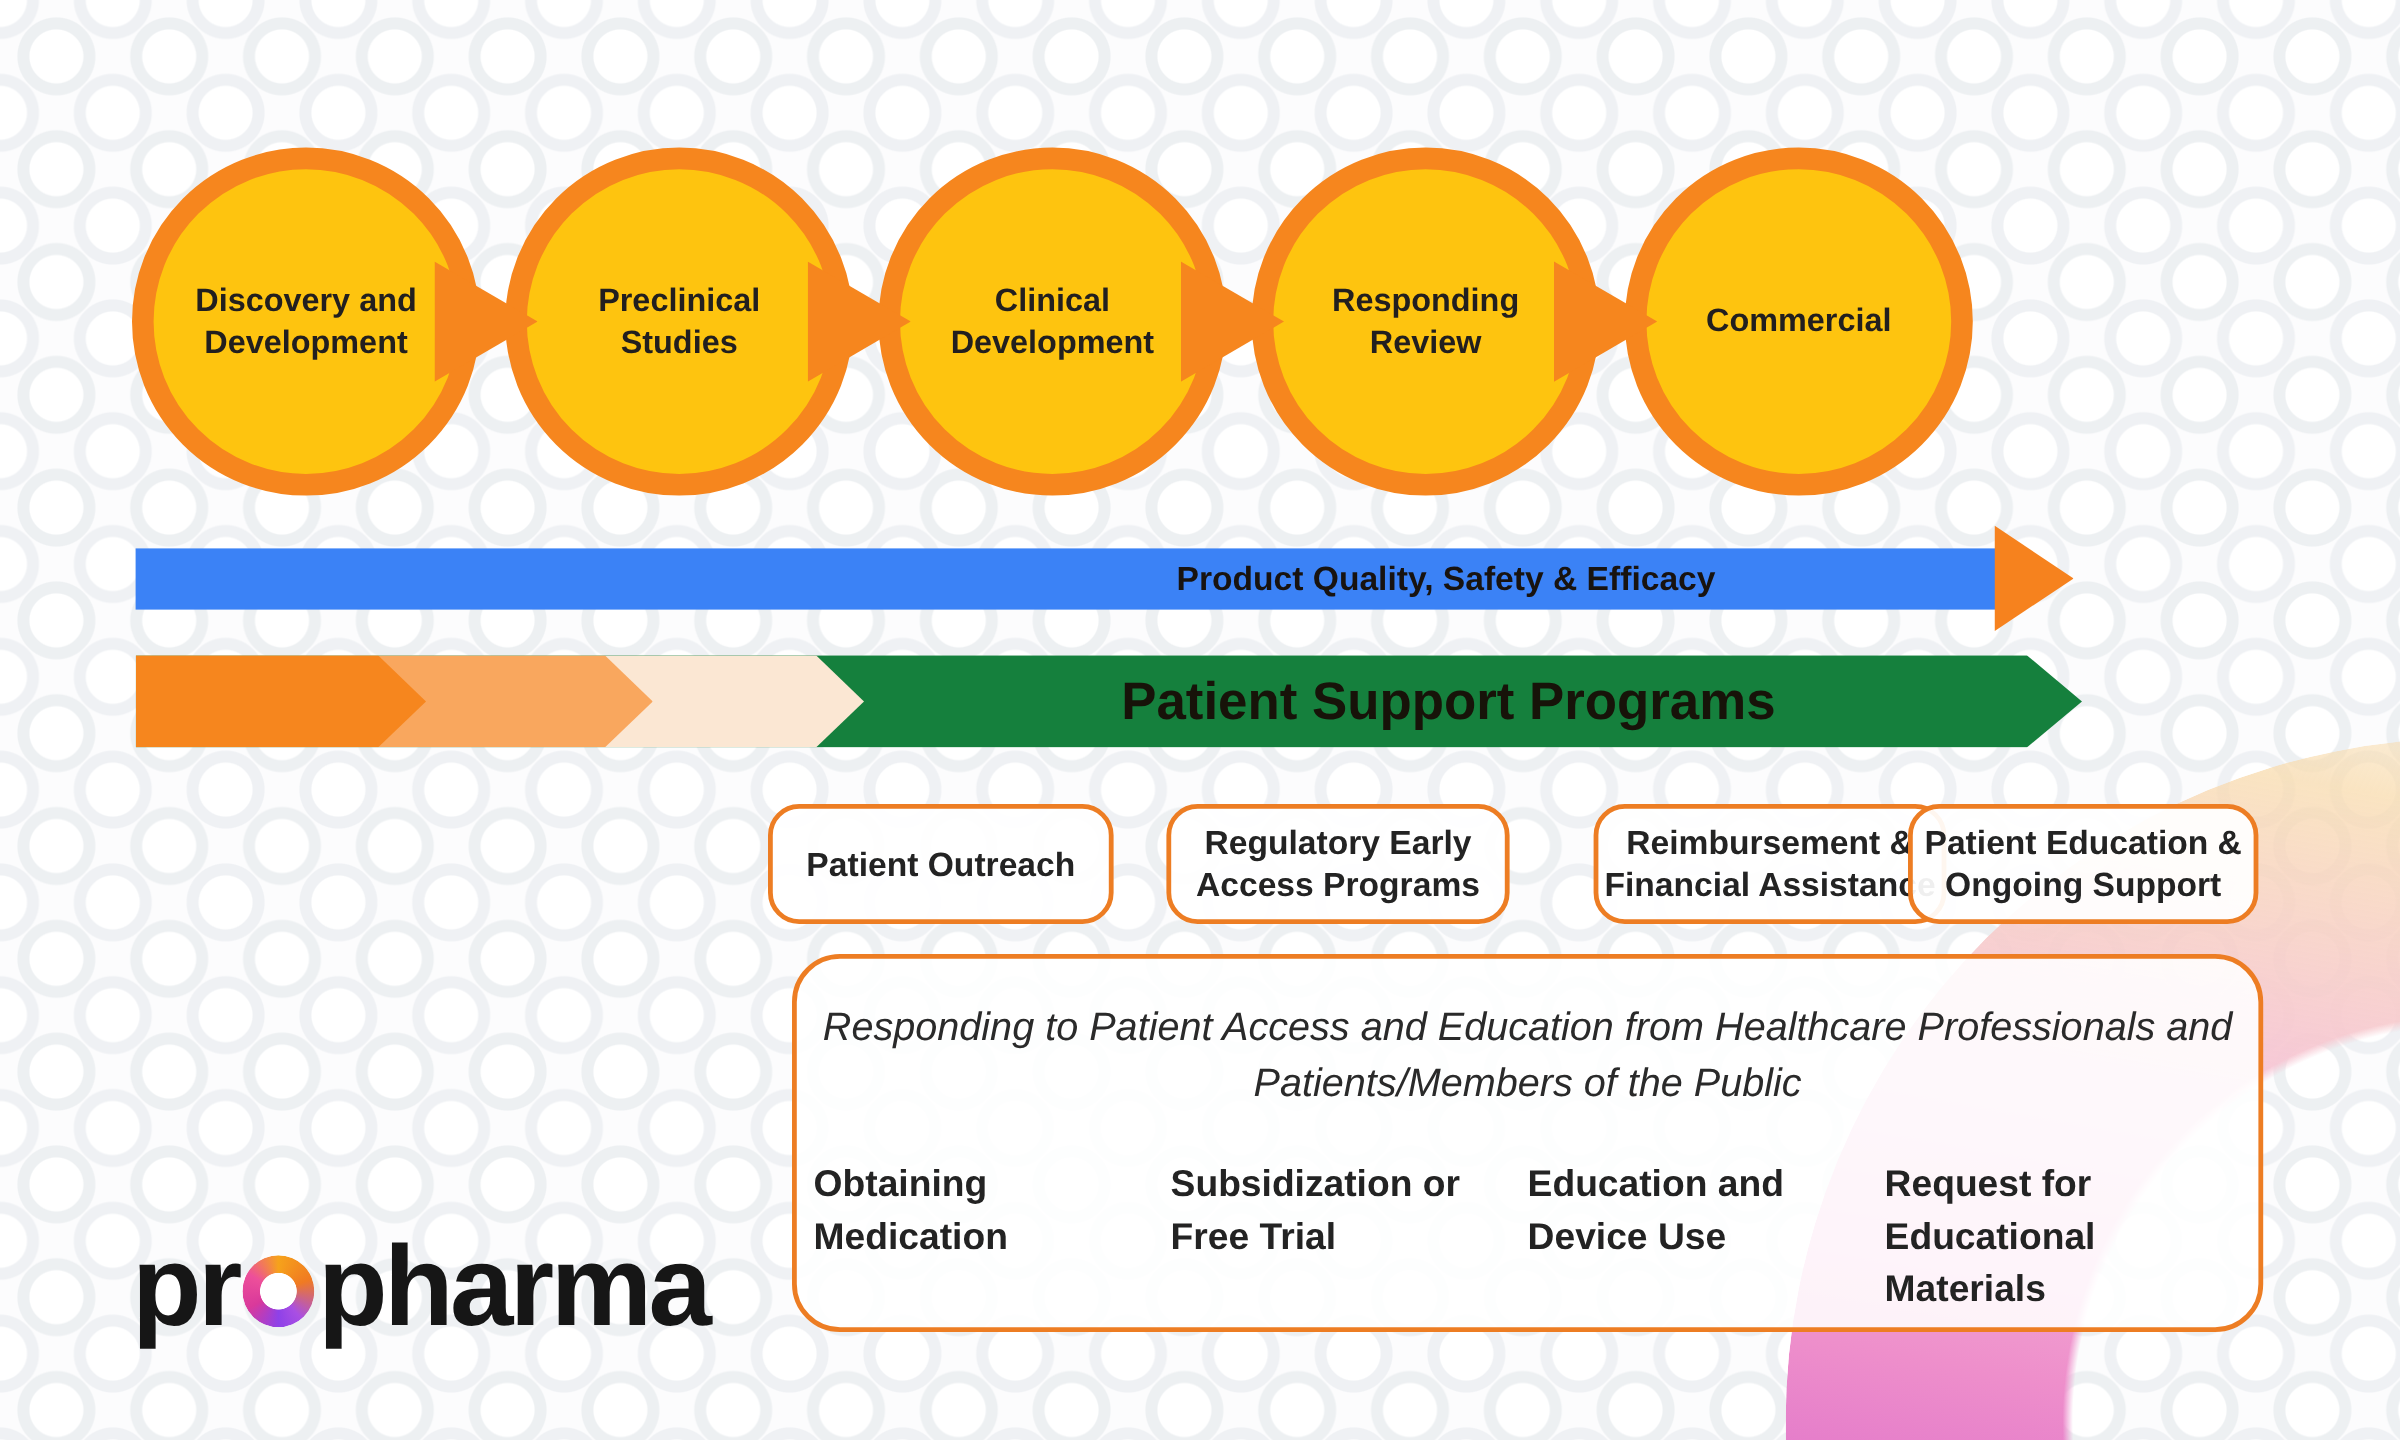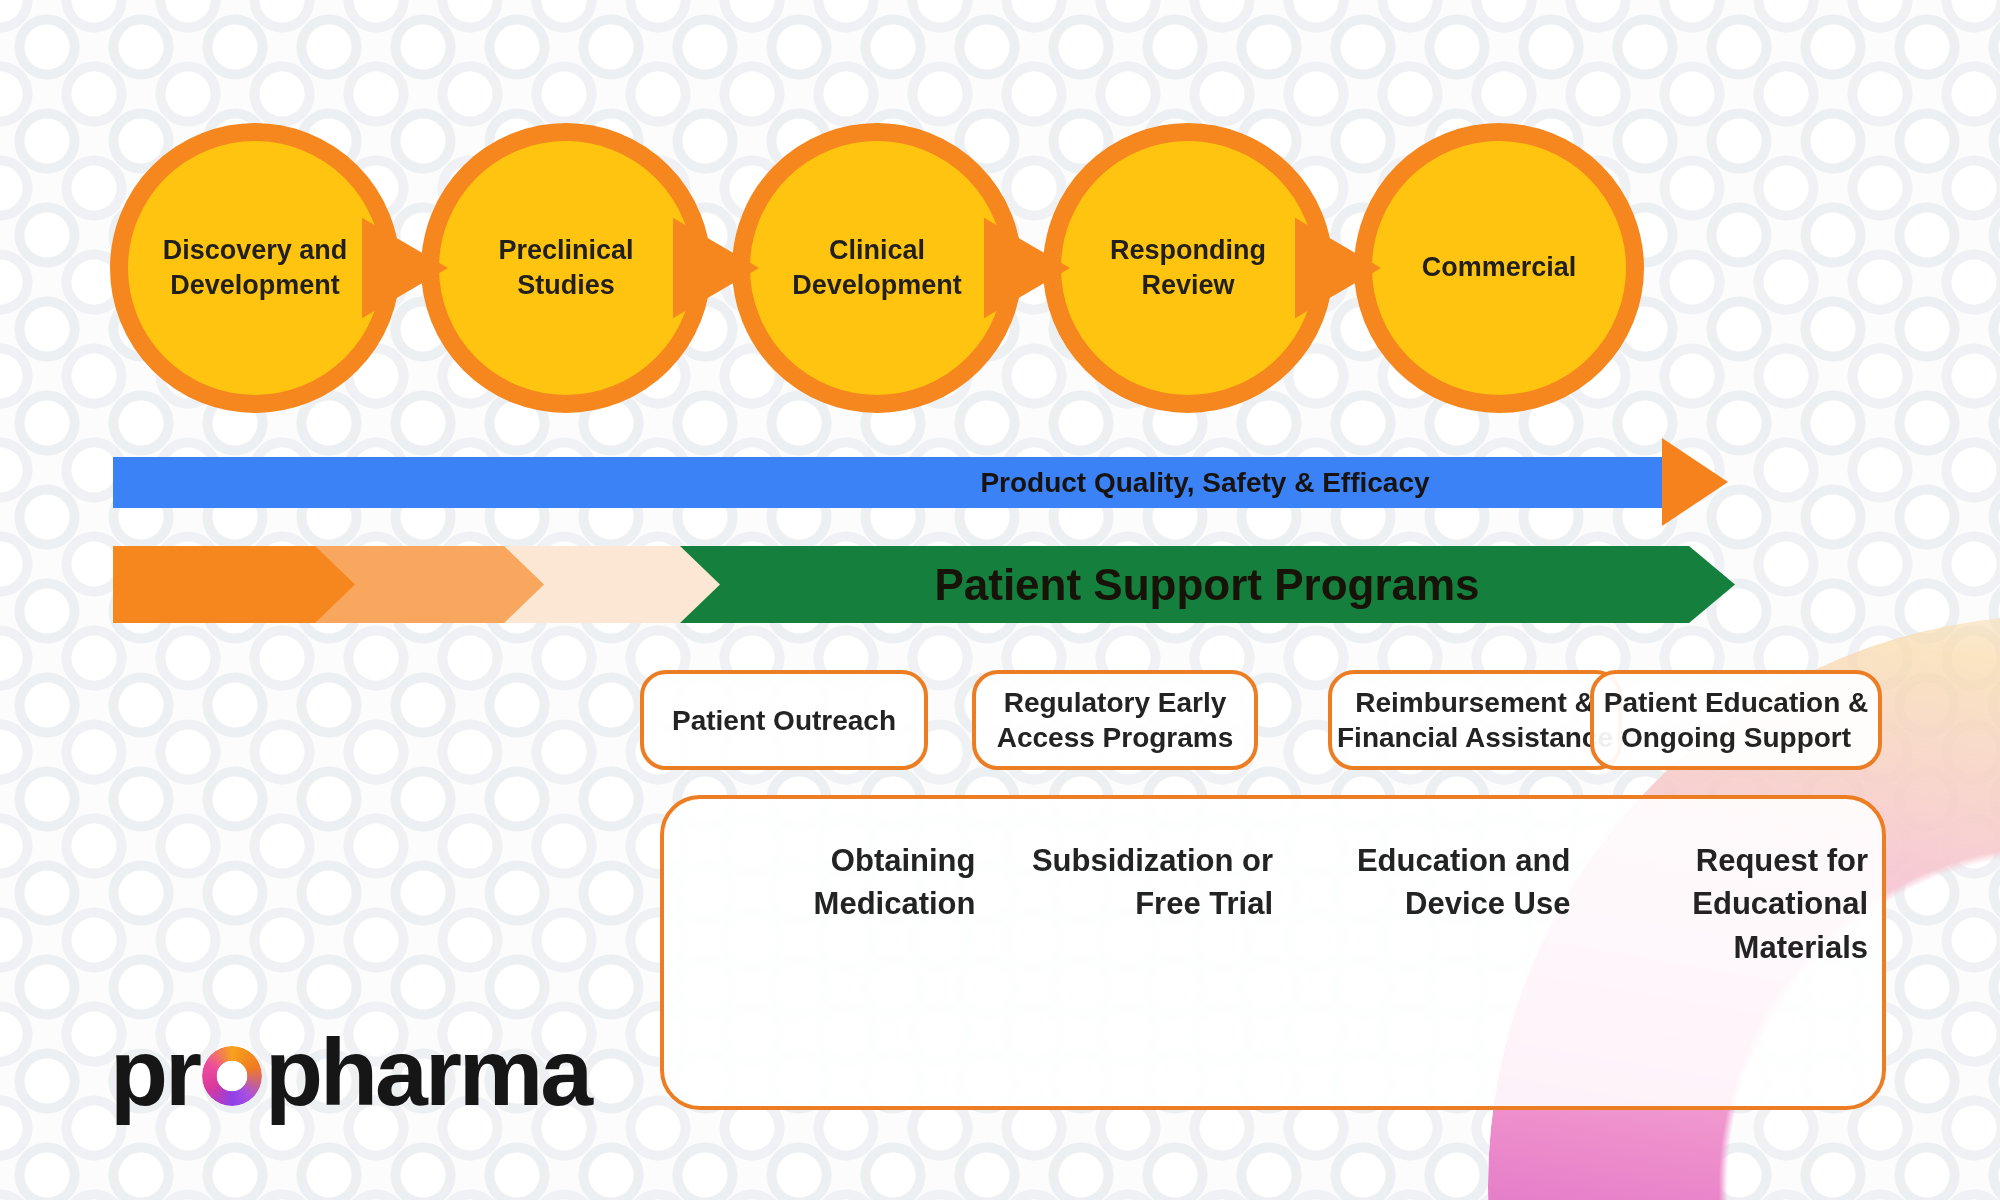--- a/index.html
+++ b/index.html
@@ -92,21 +92,21 @@
     background:rgba(255,255,255,0.88);z-index:2;
   }
   .panel .heading{
     margin-top:34px;text-align:center;
     font-size:33px;font-style:italic;font-weight:500;color:#2a2a2a;line-height:1.4;
   }
   .panel .items{
     display:flex;margin-top:40px;padding:0 14px;
   }
   .panel .items .item{
-    flex:1;text-align:right;font-size:31px;font-weight:700;color:#232323;
+    flex:1;text-align:left;font-size:31px;font-weight:700;color:#232323;
     line-height:1.4;white-space:pre-line;
   }
 
   
   .logo{
     left:110px;top:1018px;display:flex;align-items:center;z-index:2;
     font-size:95px;font-weight:700;color:#161616;letter-spacing:-3px;
   }
   .logo-ring{
     display:inline-block;width:60px;height:60px;margin:6px 3px 0 3px;border-radius:50%;
@@ -169,20 +169,24 @@
 <div class="abs pbox" style="left:1328px;width:286px;">
   <span>Reimbursement &amp;
 Financial Assistance</span>
 </div>
 <div class="abs pbox" style="left:1590px;width:284px;">
   <span>Patient Education &amp;
 Ongoing Support</span>
 </div>
 
 <div class="abs panel">
+  <div class="heading">
+    <div>Responding to Patient Access and Education from Healthcare Professionals and</div>
+    <div>Patients/Members of the Public</div>
+  </div>
   <div class="items">
     <div class="item">Obtaining
 Medication</div>
     <div class="item">Subsidization or
 Free Trial</div>
     <div class="item">Education and
 Device Use</div>
     <div class="item">Request for
 Educational
 Materials</div>

